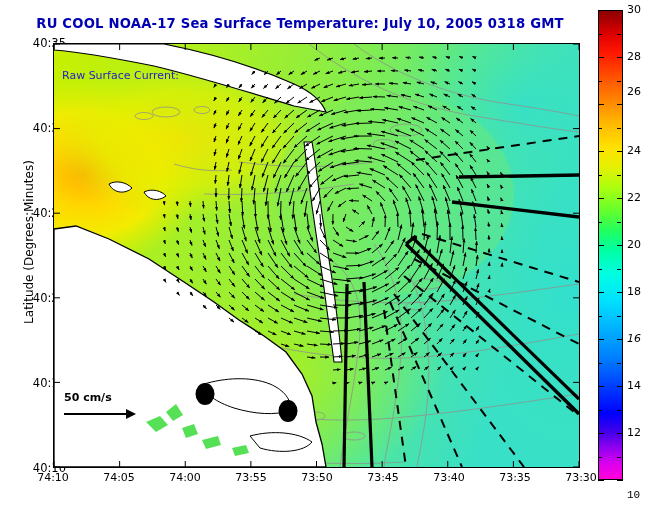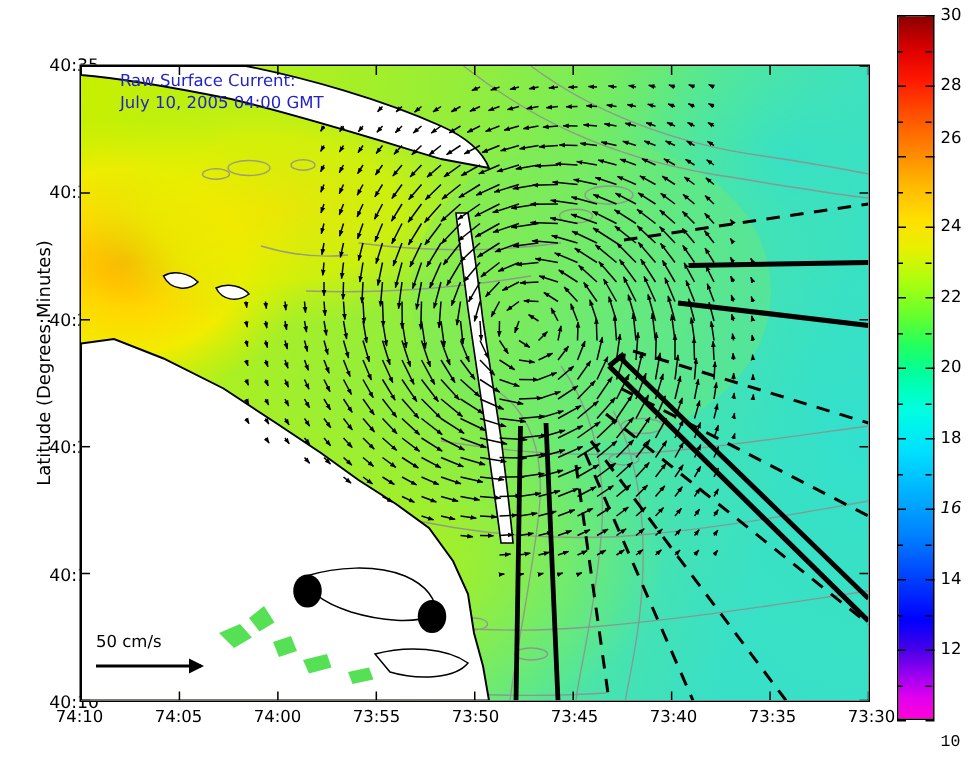--- a/index.html
+++ b/index.html
@@ -12,25 +12,25 @@
   #title{position:absolute;left:0;top:16px;width:600px;text-align:center;
          font-size:13.2px;font-weight:bold;color:#0000b4;letter-spacing:.2px;
          white-space:nowrap;}
 
   
   #plot{position:absolute;left:53px;top:43px;width:527px;height:425px;
         border:1px solid #000;box-sizing:border-box;overflow:hidden;background:#fff;}
   #plotsvg{position:absolute;left:0;top:0;}
 
   
-  #annot{position:absolute;left:8px;top:2px;color:#2222c8;font-size:11px;
-         line-height:15px;white-space:nowrap;margin-left:18px;}
+  #annot{position:absolute;left:8px;top:24px;color:#2222c8;font-size:11px;
+         line-height:15px;white-space:nowrap;}
 
   
-  #scalebar{position:absolute;left:10px;top:377px;width:120px;color:#000;}
+  #scalebar{position:absolute;left:10px;top:347px;width:120px;color:#000;font-weight:bold;}
   #scalebar .lbl{font-size:11px;color:#000;}
   #scalebar .arrowline{position:relative;margin-top:5px;height:10px;width:78px;}
   #scalebar .arrowline .shaft{position:absolute;left:0;top:4px;width:70px;height:1.6px;background:#000;}
   #scalebar .arrowline .head{position:absolute;left:62px;top:0px;width:0;height:0;
         border-top:5px solid transparent;border-bottom:5px solid transparent;border-left:10px solid #000;}
 
   
   .ytick{position:absolute;right:585px;font-size:11.5px;color:#000;text-align:right;
          width:60px;transform:translateY(-7px);}
   .xtick{position:absolute;top:471px;font-size:11px;color:#000;text-align:center;
@@ -54,20 +54,21 @@
   .cbtick{position:absolute;left:627px;font-size:11px;color:#000;
           transform:translateY(-7px);}
   .cbmark{position:absolute;left:598px;width:6px;height:1px;background:#000;}
   .cbmark.r{left:617px;}
 </style>
 </head>
 <body>
 
 <div id="fig">
 
+  <div id="title">RU COOL  NOAA-17  Sea Surface Temperature:  July 10, 2005 0318 GMT</div>
 
   <div class="ytick" style="top:43px;">40:35</div>
   <div class="ytick" style="top:128px;">40:30</div>
   <div class="ytick" style="top:213px;">40:25</div>
   <div class="ytick" style="top:298px;">40:20</div>
   <div class="ytick" style="top:383px;">40:15</div>
   <div class="ytick" style="top:468px;">40:10</div>
   <div id="ylabel">Latitude (Degrees:Minutes)</div>
 
   <div class="xtick" style="left:23px;">74:10</div>
@@ -783,21 +784,20 @@
           <line y1="253.79999999999998" y2="253.79999999999998" x1="525" x2="519"></line>
           <line y1="338.4" y2="338.4" x1="0" x2="6"></line>
           <line y1="338.4" y2="338.4" x1="525" x2="519"></line>
           <line y1="423" y2="423" x1="0" x2="6"></line>
           <line y1="423" y2="423" x1="525" x2="519"></line>
         </g>
       </svg>
 
     <div id="annot">
       <div>Raw Surface Current:</div>
-      <div>July 10, 2005 04:00 GMT</div>
     </div>
 
     <div id="scalebar">
       <div class="lbl">50 cm/s</div>
       <div class="arrowline">
         <div class="shaft"></div>
           <div class="head"></div>
       </div>
     </div>
   </div>

